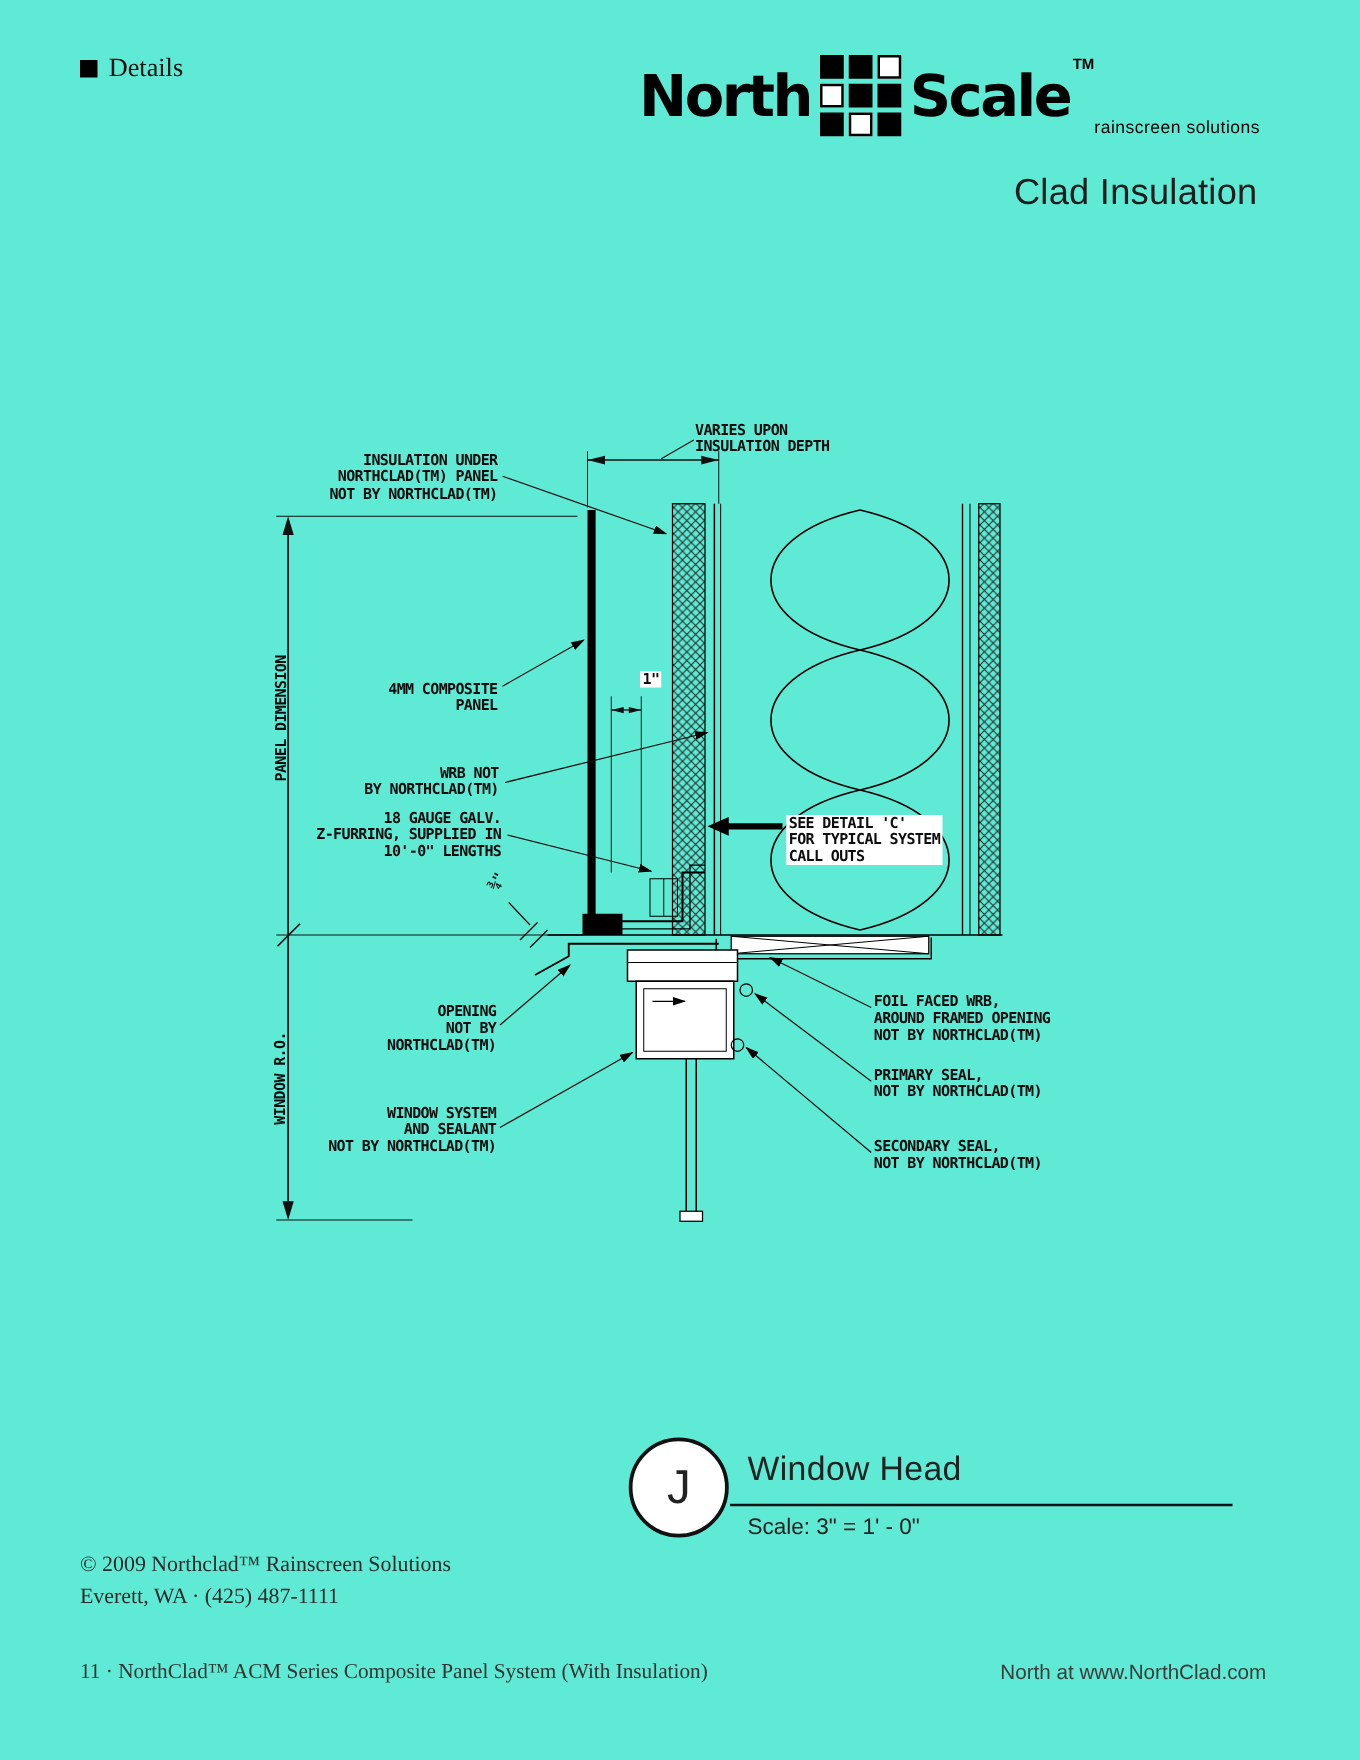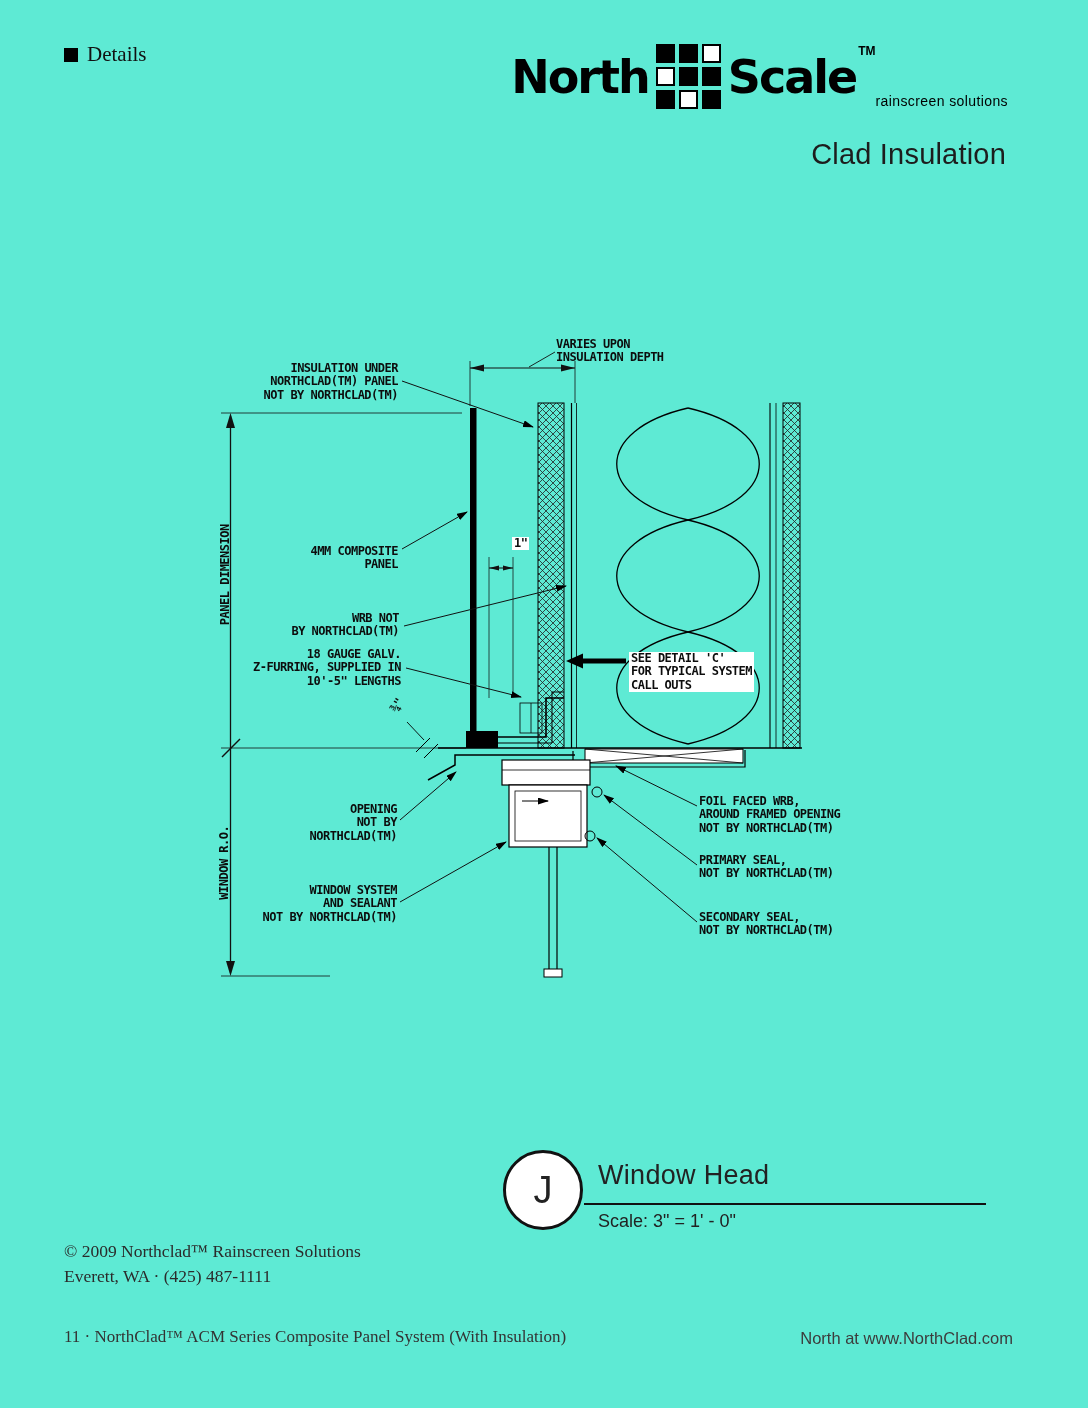--- a/index.html
+++ b/index.html
@@ -196,21 +196,21 @@
   <div class="callout r" style="right:690px; top:362px;">INSULATION UNDER
 NORTHCLAD(TM) PANEL
 NOT BY NORTHCLAD(TM)</div>
   <div class="callout r" style="right:690px; top:545px;">4MM COMPOSITE
 PANEL</div>
   <div class="callout l bgw" style="left:512px; top:537px;">1"</div>
   <div class="callout r" style="right:689px; top:612px;">WRB NOT
 BY NORTHCLAD(TM)</div>
   <div class="callout r" style="right:687px; top:648px;">18 GAUGE GALV.
 Z-FURRING, SUPPLIED IN
-10'-5" LENGTHS</div>
+10'-0" LENGTHS</div>
   <div class="callout l rot34" style="left:391px; top:699px;">¾"</div>
   <div class="callout vert" style="left:175px; top:568px;">PANEL DIMENSION</div>
   <div class="callout vert" style="left:188px; top:856px;">WINDOW R.O.</div>
   <div class="callout l bgw" style="left:629px; top:652px;">SEE DETAIL 'C'
 FOR TYPICAL SYSTEM
 CALL OUTS</div>
   <div class="callout r" style="right:691px; top:803px;">OPENING
 NOT BY
 NORTHCLAD(TM)</div>
   <div class="callout l" style="left:699px; top:795px;">FOIL FACED WRB,

